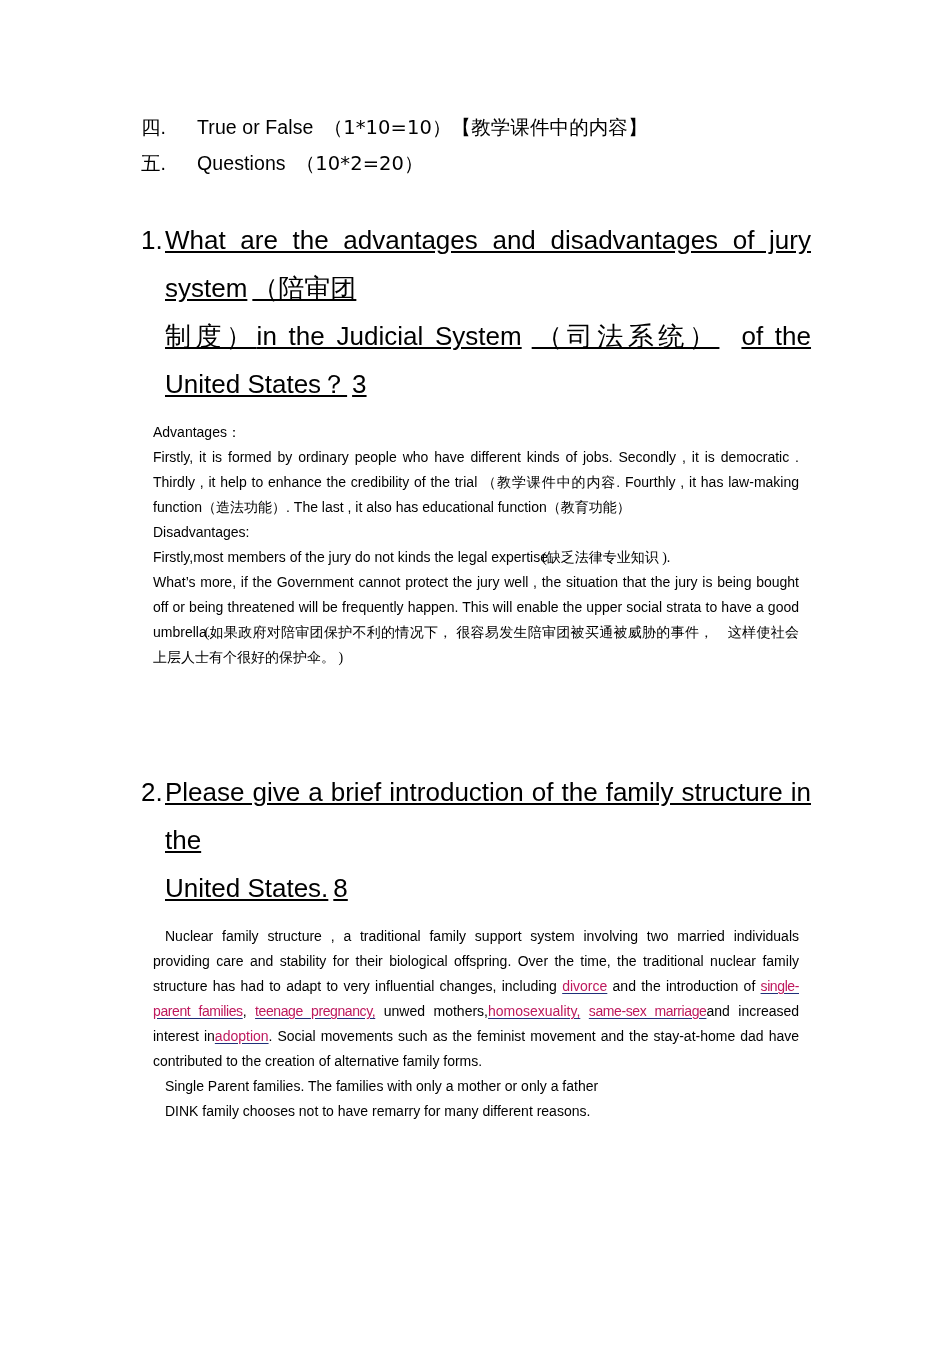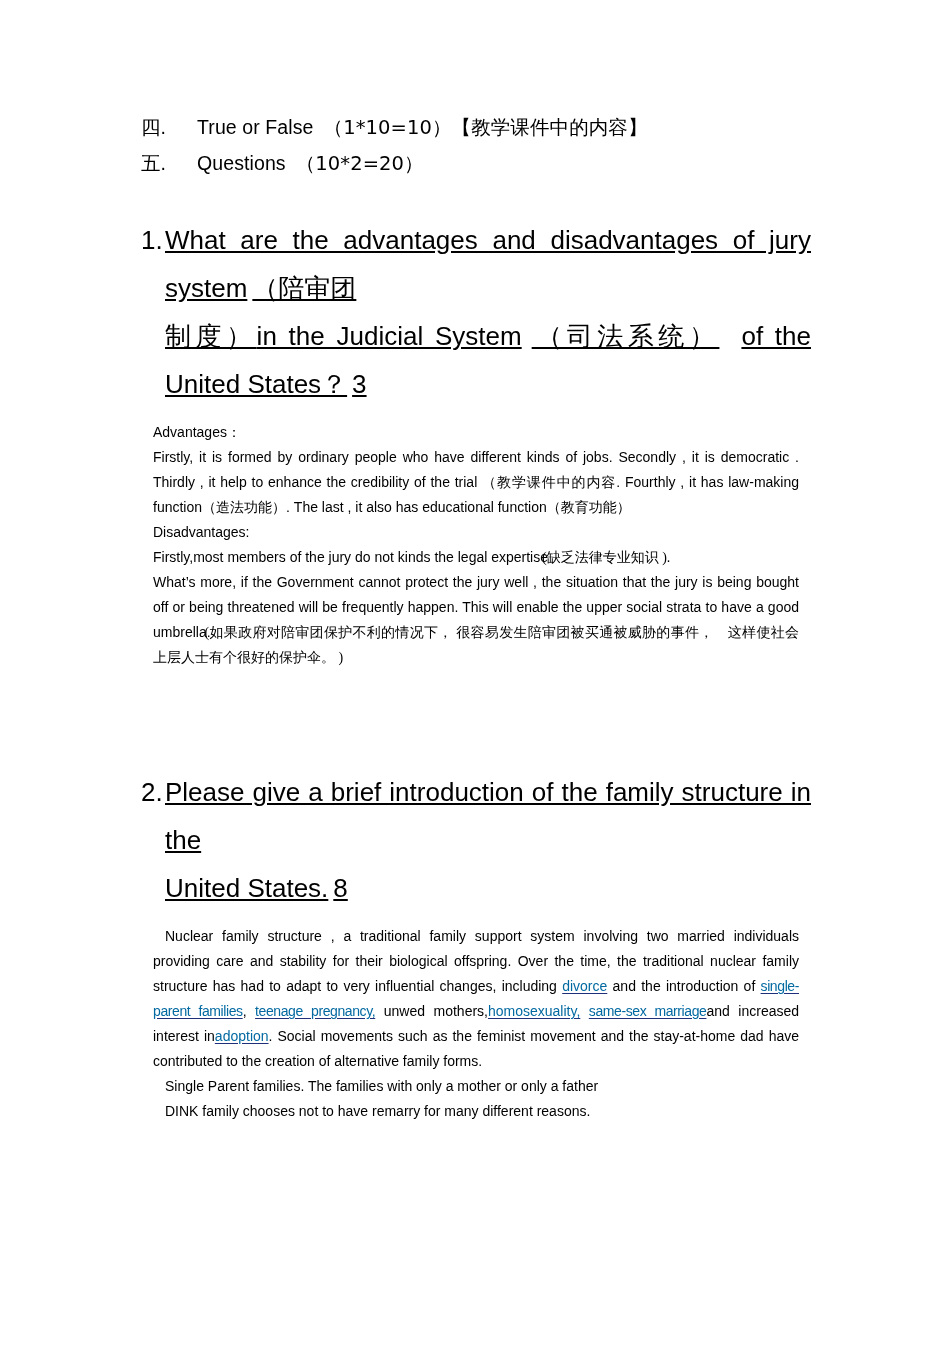--- a/index.html
+++ b/index.html
@@ -75,21 +75,21 @@
     margin: 12px;
   }
   .indent-1 { text-indent: 12px; }
 
   .zh { font-family: "DejaVu Sans", "Liberation Sans", sans-serif; }
 
   .link {
     text-decoration: underline;
     text-decoration-color: #1f2f7a;
     text-underline-offset: 2px;
-    color: #0369a1;
+    color: #be185d;
   }
   .kern-tight { letter-spacing: -0.4px; }
   .overlap-l { margin-left: -6px; font-family: Liberation Serif, serif; }
 
   .spacer-lg { height: 86px; }
 
   .just-line {
     display: block;
     text-align: justify;
     text-align-last: justify;

